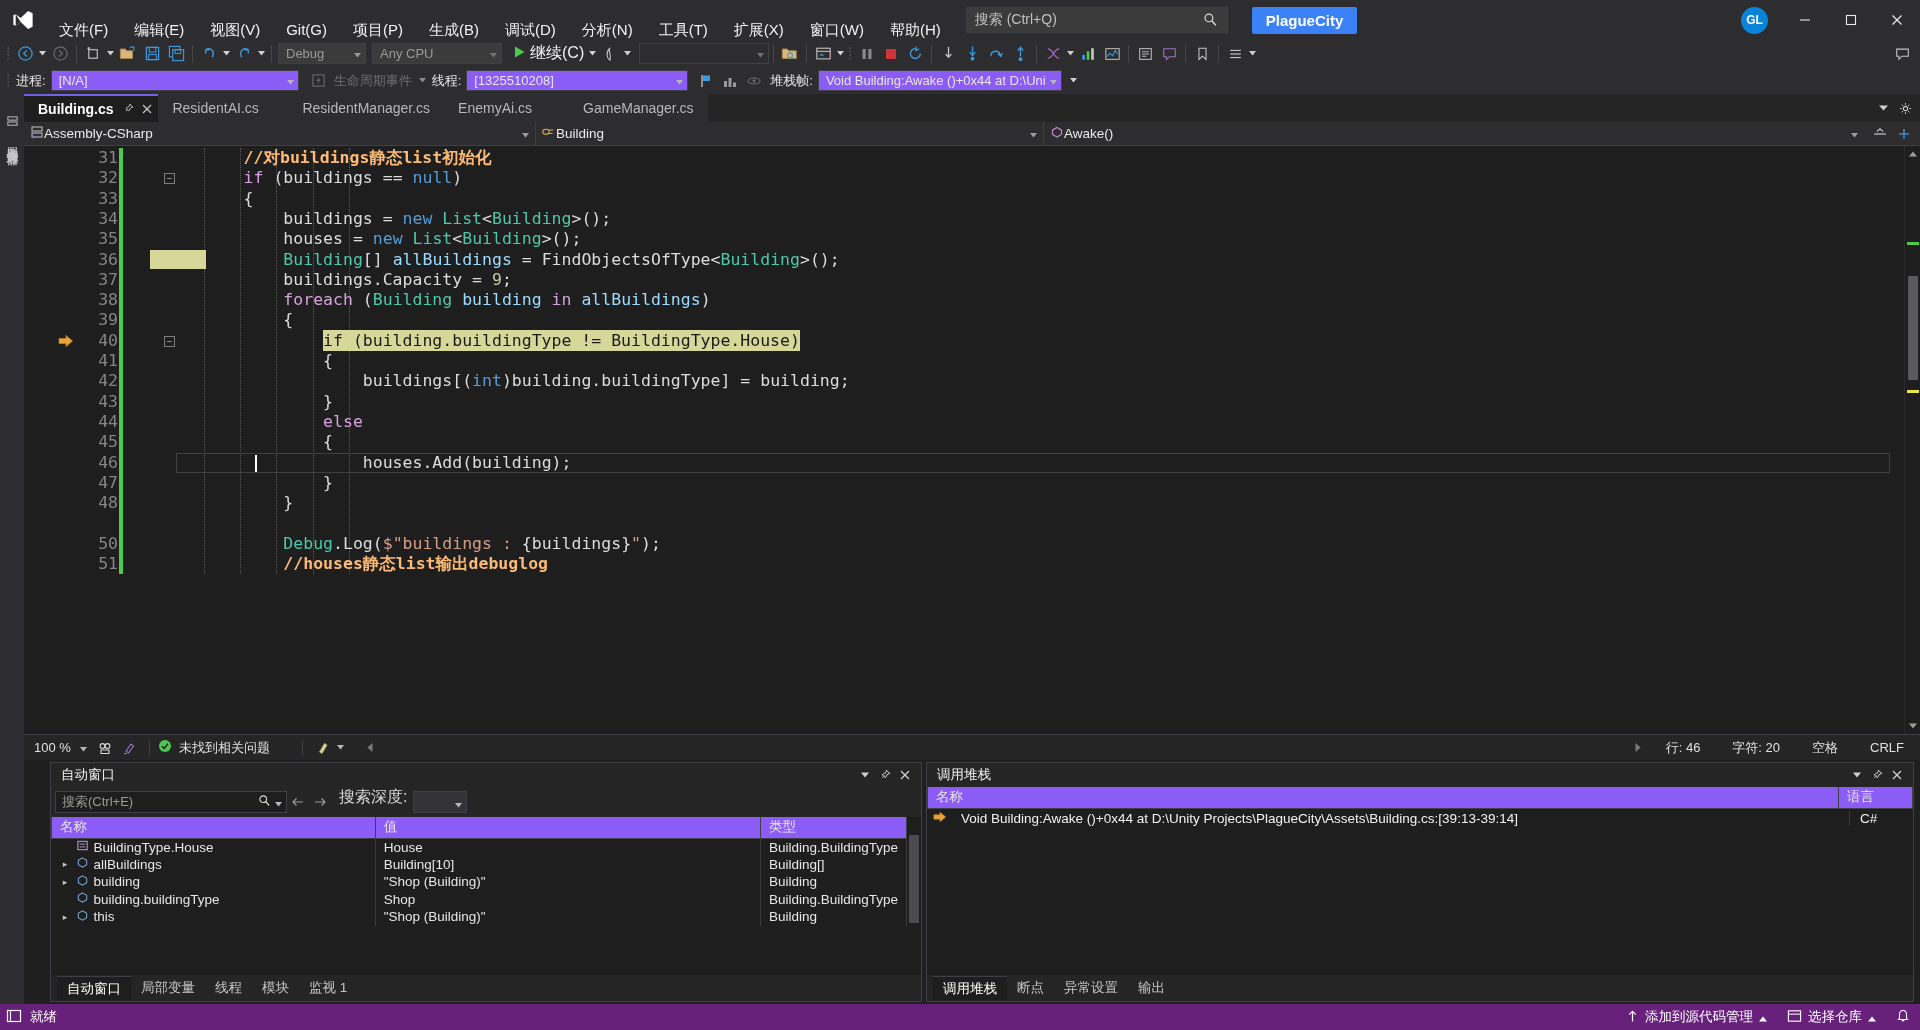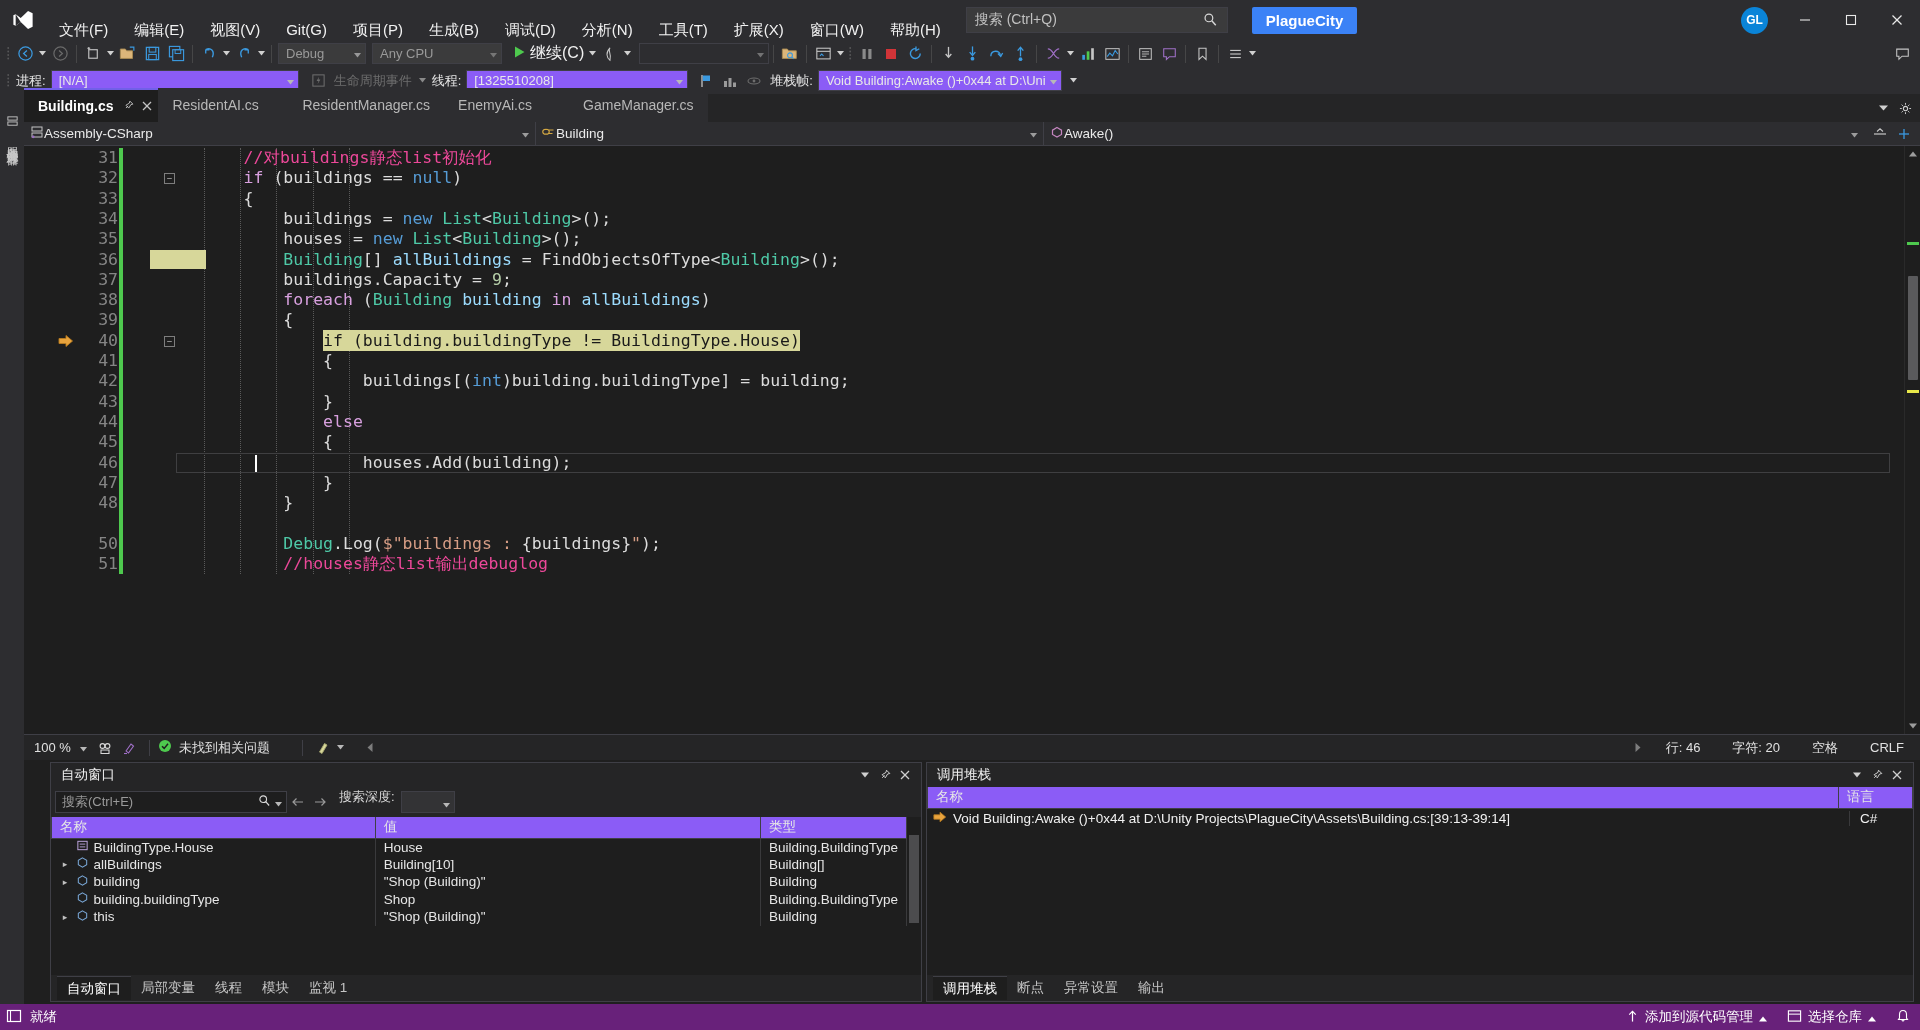--- a/index.html
+++ b/index.html
@@ -54,21 +54,21 @@
   .body { flex:1; display:flex; min-height:0; background:#1f1f1f; }
   .leftrail { width:24px; background:#2d2d30; flex:0 0 24px; display:flex; flex-direction:column;
       align-items:center; padding-top:14px; }
   .railtxt { writing-mode:vertical-rl; font-size:12px; color:#c8c8c8; letter-spacing:1px; margin-top:6px;
       white-space:nowrap; }
   .railicon { margin-top:6px; }
   .center { flex:1; display:flex; flex-direction:column; min-width:0; }
 
   
   .tabrow { height:28px; background:#252526; display:flex; align-items:flex-end; flex:0 0 28px; }
-  .tab { height:34px; display:flex; align-items:center; padding:0 14px; font-size:14px; color:#b7b7b7;
+  .tab { height:28px; display:flex; align-items:center; padding:0 14px; font-size:14px; color:#b7b7b7;
       background:#2d2d30; white-space:nowrap; }
   .tab.active { background:#1e1e1e; color:#fff; font-weight:bold; border-top:2px solid #7160e8;
       padding-right:6px; }
   .tab .pin { margin-left:10px; opacity:.85; }
   .tab .xc { margin-left:8px; opacity:.85; }
   .tabrow-spacer { flex:1; background:#252526; height:28px; }
   .tabrow-btn { width:22px; height:28px; display:flex; align-items:center; justify-content:center; background:#252526; }
 
   
   .navbar { height:24px; background:#2d2d30; display:flex; align-items:center; flex:0 0 24px;
@@ -113,49 +113,49 @@
   .panel-stack { flex:1; margin:2px 6px 2px 0; }
   .ptitle { height:24px; display:flex; align-items:center; padding:0 6px 0 10px; font-size:13.5px;
       color:#f1f1f1; background:#252526; flex:0 0 24px; }
   .ptools { margin-left:auto; display:flex; align-items:center; }
   .ptools span { width:20px; height:20px; display:flex; align-items:center; justify-content:center; }
   .searchrow { height:26px; display:flex; align-items:center; padding:2px 4px; flex:0 0 30px; }
   .srch { width:232px; height:22px; background:#1e1e1e; border:1px solid #3f3f46; display:flex;
       align-items:center; padding:0 4px 0 6px; font-size:13px; color:#9a9a9a; }
   .srch .sp { flex:1; }
   .nav-ar { width:22px; height:22px; display:flex; align-items:center; justify-content:center; color:#888; }
-  .deplbl { font-size:13px; color:#d8d8d8; margin:0 6px 10px 8px; }
+  .deplbl { font-size:16px; color:#d8d8d8; margin:0 6px 10px 8px; }
   .depsel { width:54px; height:22px; background:#333335; border:1px solid #3f3f46; display:flex;
       align-items:center; justify-content:flex-end; padding-right:4px; }
   table { border-collapse:collapse; width:100%; font-size:13.5px; }
   thead th { background:#8b5cf6; color:#e6e6e6; font-weight:normal; text-align:left; height:21px;
       padding:0 8px; border:1px solid #3f3f46; border-top:none; }
   tbody td { height:17.5px; padding:0 8px; color:#e6e6e6; border-right:1px solid #3a3a3c; background:#1e1e1e; }
   .tbl-wrap { flex:1; overflow:hidden; background:#1e1e1e; display:flex; }
   .tbl-inner { flex:1; overflow:hidden; }
   .vsb { width:14px; background:#1e1e1e; position:relative; flex:0 0 14px; }
   .vsb .tb { position:absolute; left:2px; top:18px; width:10px; height:88px; background:#4c4c4e; }
   .nm { display:flex; align-items:center; gap:5px; }
   .expander { width:11px; display:inline-flex; justify-content:center; color:#c0c0c0; font-size:9px; }
   .ptabs { height:26px; display:flex; align-items:center; flex:0 0 26px; background:#252526; padding-left:6px; }
   .ptab { padding:0 10px; height:24px; line-height:24px; font-size:13.5px; color:#c5c5c5; }
   .ptab.on { color:#fff; background:#1e1e1e; border-top:1px solid #3f3f46; }
   .stack-row { display:flex; align-items:center; background:#1e1e1e; height:20px; font-size:13.5px; }
-  .stack-row .sn { flex:1; display:flex; align-items:center; gap:6px; padding-left:6px; overflow:hidden; white-space:nowrap;text-align:center; }
+  .stack-row .sn { flex:1; display:flex; align-items:center; gap:14px; padding-left:6px; overflow:hidden; white-space:nowrap;text-align:center; }
   .stack-row .sl { width:64px; padding-left:10px; border-left:1px solid #3a3a3c; }
 
   
   .statusbar { height:26px; background:#68217a; display:flex; align-items:center; flex:0 0 26px;
       color:#fff; font-size:13.5px; }
   .sb-left { display:flex; align-items:center; padding-left:6px; gap:8px; }
   .sb-right { margin-left:auto; display:flex; align-items:center; }
   .sb-right > div { display:flex; align-items:center; gap:6px; padding:0 10px; height:26px; }
 
   
-  .t-cmt{color:#ec4899;} .t-kw{color:#d8a0df;} .t-type{color:#4ec9a7;} .t-blue{color:#569cd6;}
+  .t-cmt{color:#fdba74;font-weight:bold;} .t-kw{color:#d8a0df;} .t-type{color:#4ec9a7;} .t-blue{color:#569cd6;}
   .t-var{color:#9cdcfe;} .t-pln{color:#dcdcdc;} .t-num{color:#b5cea8;} .t-str{color:#d69d85;}
 </style>
 </head>
 <body>
 
 <div class="app">
 
   <div class="titlebar">
     <div class="vslogo">
       <svg width="22" height="22" viewBox="0 0 24 24">

